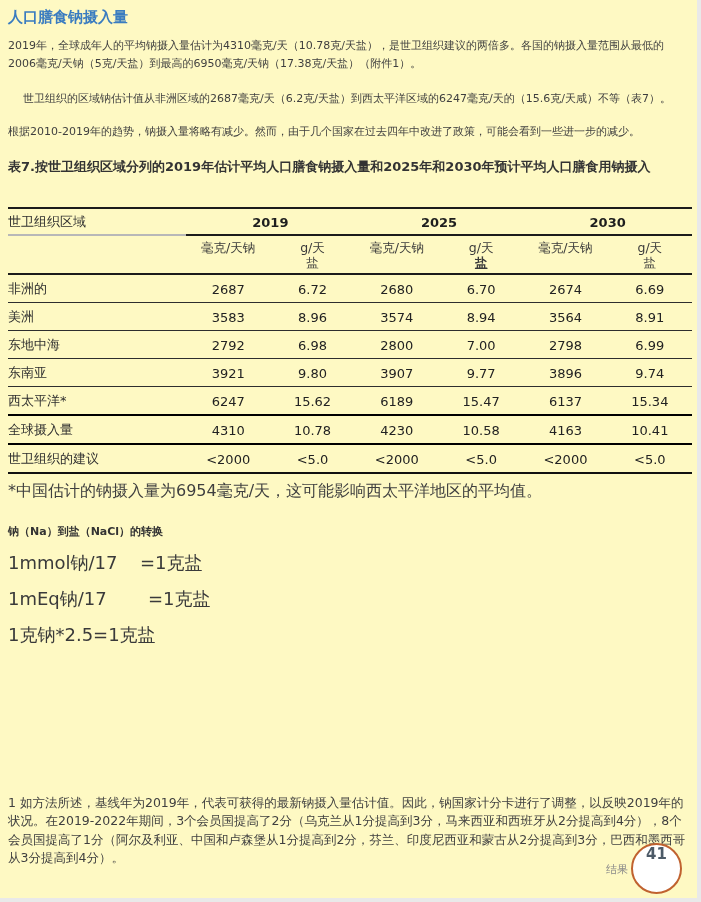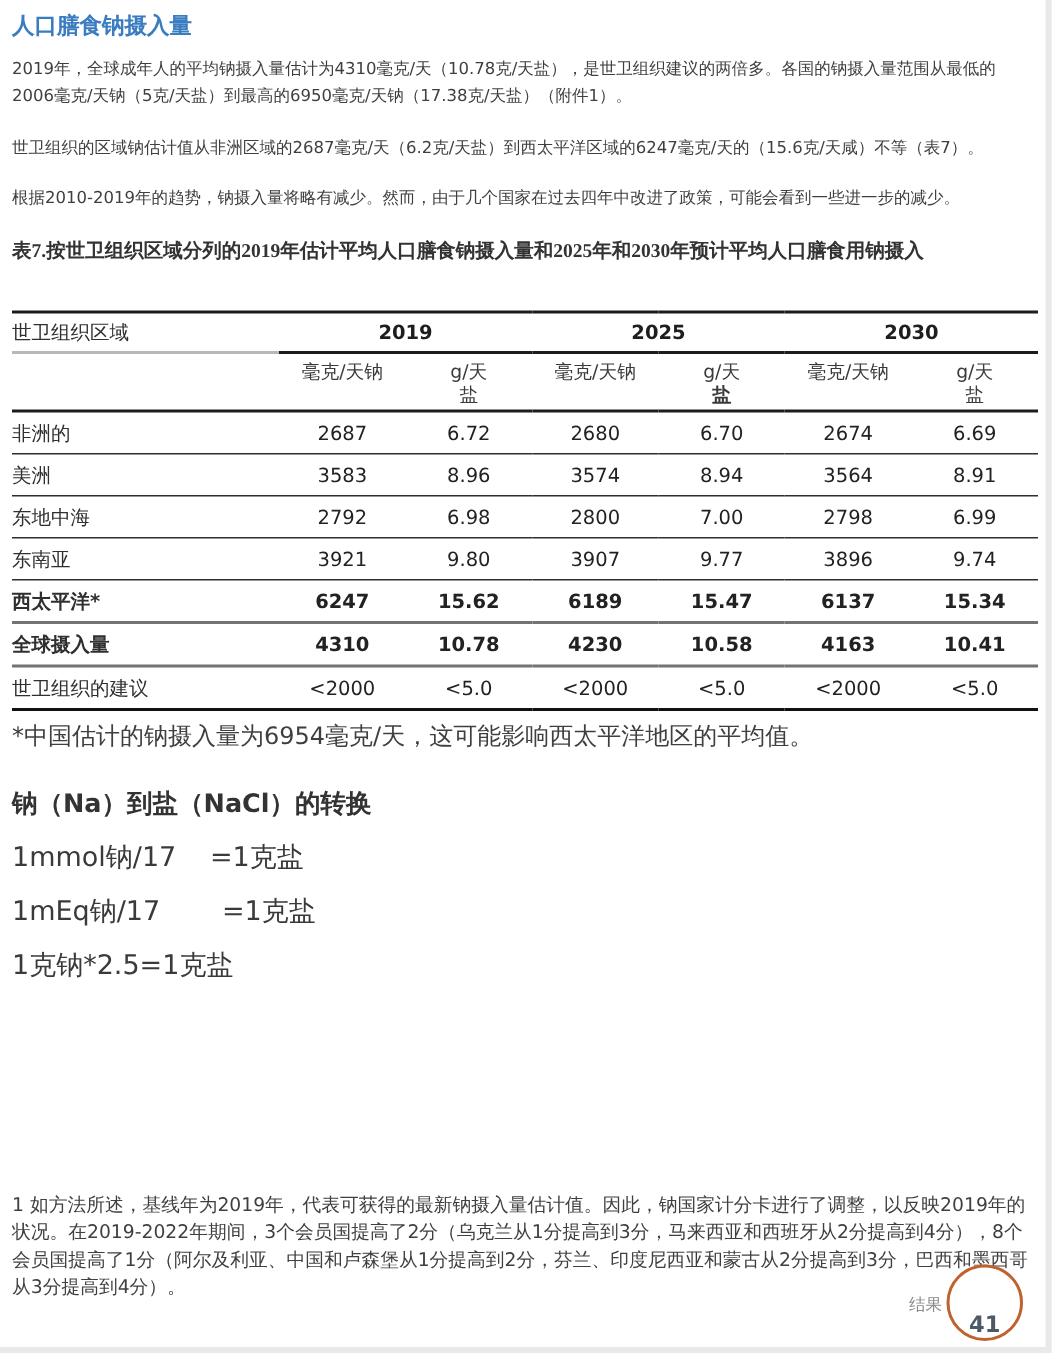--- a/index.html
+++ b/index.html
@@ -5,46 +5,45 @@
   * { box-sizing: border-box; }
   html, body {
     margin: 0; padding: 0;
     width: 701px; height: 902px;
     background: #e9e9e9;
     font-family: "DejaVu Sans", "Liberation Sans", sans-serif;
   }
   .page {
     position: absolute; left: 0; top: 0;
     width: 697px; height: 898px;
-    background: #ffffff;
+    background: #fef9c3;
     color: #3c3c3c;
     overflow: hidden;
   }
   .content { padding: 8px 11px 0 8px; }
 
   .page-title {
     margin: 0 0 10px 0;
     font-size: 15px;
     font-weight: bold;
     color: #3a7cc0;
   }
   p.body-par {
     margin: 0 0 17px 0;
     font-size: 11px;
     line-height: 18px;
     color: #3f3f3f;
   }
-  p.body-par.gap { margin-bottom: 15px; }
+  p.body-par.gap { margin-bottom: 15px; text-align: center; }
 
   .table-caption {
     margin: 11px 0 0 0;
     font-size: 13px;
     font-weight: bold;
     color: #333;
-    font-family: Liberation Serif, serif;
   }
 
   table.sodium {
     width: 684px;
     border-collapse: collapse;
     margin-top: 31px;
     table-layout: fixed;
   }
   table.sodium col.c-region { width: 178px; }
   table.sodium col.c-val { width: 84.3px; }
@@ -79,32 +78,32 @@
   tr.hdr-units .two-line span { display: block; line-height: 15px; }
   tr.hdr-units .salt-bold { font-weight: bold; text-decoration: underline; }
 
   tr.data-row td {
     font-size: 13px;
     padding: 5px 0 4px 0;
     border-bottom: 1px solid #2e2e2e;
   }
   tr.data-row td.region { text-align: left; color: #2f2f2f; }
   tr.data-row td.val { text-align: center; color: #222; }
-  tr.row-thick td { border-bottom: 2px solid #737373; font-weight: bold; }
+  tr.row-thick td { border-bottom: 2px solid #000000; }
   tr.row-last td { border-bottom: 2px solid #111; }
 
   .table-footnote {
     margin: 7px 0 0 0;
     font-size: 16px;
     color: #3f3f3f;
   }
 
   .conv-heading {
     margin: 22px 0 0 0;
-    font-size: 17px;
+    font-size: 11px;
     font-weight: bold;
     color: #333;
   }
   .conv-line {
     margin: 12px 0 0 0;
     font-size: 18px;
     color: #3a3a3a;
   }
   .conv-line .lhs-1 { display: inline-block; width: 132px; }
   .conv-line .lhs-2 { display: inline-block; width: 140px; }
@@ -124,21 +123,21 @@
     font-size: 11px;
     color: #8a8a8a;
   }
   .page-badge {
     position: absolute;
     left: 631px; top: 843px;
     width: 51px; height: 51px;
     border: 2px solid #c0622f;
     border-radius: 50%;
     background: #fff;
-    display: flex; align-items: flex-end; justify-content: center;
+    display: flex; align-items: flex-start; justify-content: center;
     font-size: 15px; font-weight: bold;
     color: #4c5a67;
   }
 </style>
 </head>
 <body>
 
 <div class="page">
   <div class="content">
 

